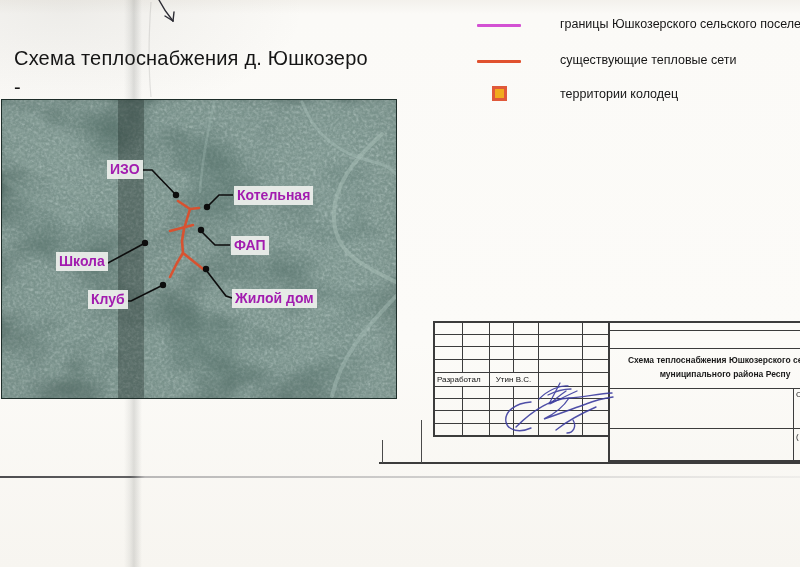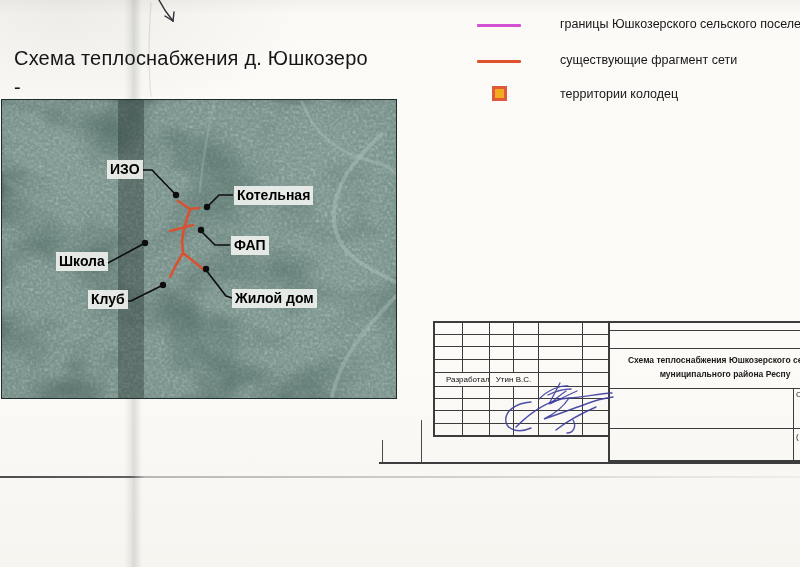--- a/index.html
+++ b/index.html
@@ -24,31 +24,31 @@
     box-shadow:inset 0 0 50px rgba(8,18,15,.45), inset 0 2px 4px rgba(8,18,15,.5);
     background:
       radial-gradient(130px 90px at 14% 18%, rgba(150,170,162,.40), transparent 70%),
       radial-gradient(160px 120px at 82% 28%, rgba(150,172,165,.42), transparent 72%),
       radial-gradient(110px 90px at 62% 78%, rgba(130,152,144,.30), transparent 70%),
       radial-gradient(150px 110px at 38% 58%, rgba(25,40,36,.38), transparent 75%),
       radial-gradient(130px 170px at 94% 82%, rgba(150,170,162,.45), transparent 70%),
       radial-gradient(200px 120px at 4% 96%, rgba(28,44,40,.45), transparent 75%),
       linear-gradient(90deg,#466059 0%,#506b64 24%,#425d56 30%,#35504a 33%,#49645d 40%,#547069 55%,#4b6660 72%,#56736c 88%,#4c675f 100%);}
   .map svg{position:absolute;left:0;top:0;}
-  .mlabel{position:absolute;font-weight:bold;font-size:14px;color:#000000;
+  .mlabel{position:absolute;font-weight:bold;font-size:14px;color:#a21caf;
     background:rgba(238,240,237,.93);padding:0 3px;line-height:19px;white-space:nowrap;}
   
   .tb-left{position:absolute;left:433px;top:321px;border-collapse:collapse;table-layout:fixed;width:176px;}
   .tb-left td{border:1px solid #3c3c3c;padding:0;font-size:7.5px;line-height:1;
     text-align:center;color:#111;overflow:hidden;white-space:nowrap;}
   .tb-left{border:2px solid #3c3c3c;}
   tr.re1 td{height:11px}  tr.re2 td{height:12px}
   tr.rh td{height:14px;font-size:8px;font-weight:600;}
   tr.rn td{height:13px;font-size:8px;}
-  td.role{text-align:left;padding-left:11px;font-size:7.6px;}
+  td.role{text-align:left;padding-left:2px;font-size:7.6px;}
   .tb-right{position:absolute;left:608px;top:321px;width:192px;height:141px;
     border:2px solid #3c3c3c;border-right:none;box-sizing:border-box;}
   .rline{position:absolute;left:0;right:0;height:1px;background:#3c3c3c;}
   .vdiv{position:absolute;left:183px;top:65px;bottom:0;width:1px;background:#3c3c3c;}
   .projname{position:absolute;left:0;top:25px;width:230px;height:40px;
     display:flex;flex-direction:column;justify-content:center;text-align:center;
     font-size:8.5px;font-weight:bold;color:#1a1a1a;line-height:1.6;white-space:nowrap;}
   .frag{position:absolute;font-size:8px;color:#222;}
   
   .frame-bottom{position:absolute;left:379px;top:462px;width:421px;height:2px;background:#3c3c3c;}
@@ -66,21 +66,21 @@
 
   <div class="doc-title">
     <div>Схема теплоснабжения д. Юшкозеро -</div>
     <div>фрагмент территории, М 1:5000</div>
   </div>
 
   <div>
     <div class="sw-line sw-boundary"></div>
     <div class="legend-label" style="top:17px">границы Юшкозерского сельского поселе</div>
     <div class="sw-line sw-heat"></div>
-    <div class="legend-label" style="top:53px">существующие фрагмент сети</div>
+    <div class="legend-label" style="top:53px">существующие тепловые сети</div>
     <div class="sw-well"></div>
     <div class="legend-label" style="top:87px">территории колодец</div>
   </div>
 
   <div class="map">
     <svg width="394" height="298" viewBox="0 0 394 298">
       <defs>
         <filter id="bigPatch" x="0" y="0" width="100%" height="100%">
           <feTurbulence type="fractalNoise" baseFrequency="0.012 0.016" numOctaves="3" seed="11"></feTurbulence>
           <feColorMatrix type="matrix" values="0 0 0 0 0.56  0 0 0 0 0.67  0 0 0 0 0.64  0.9 0.9 0.9 0 -0.45"></feColorMatrix>

